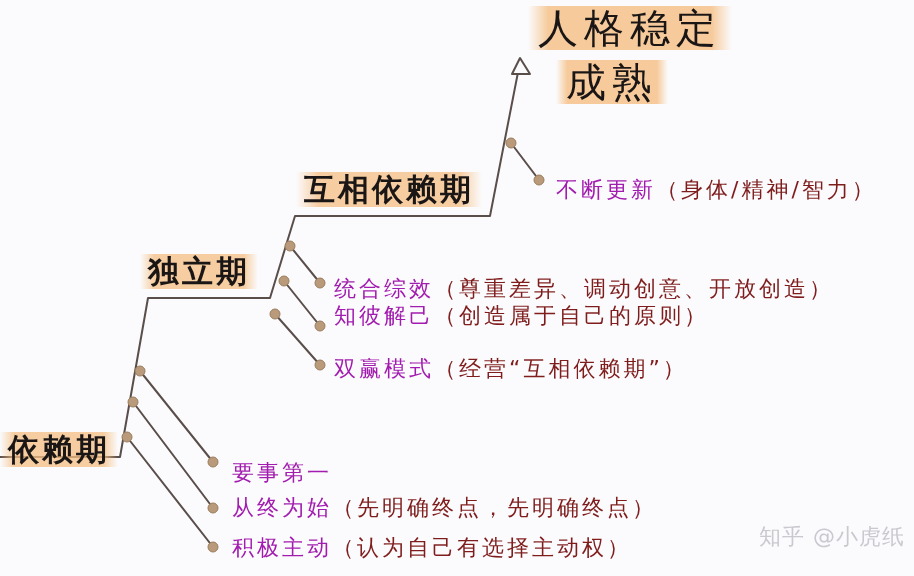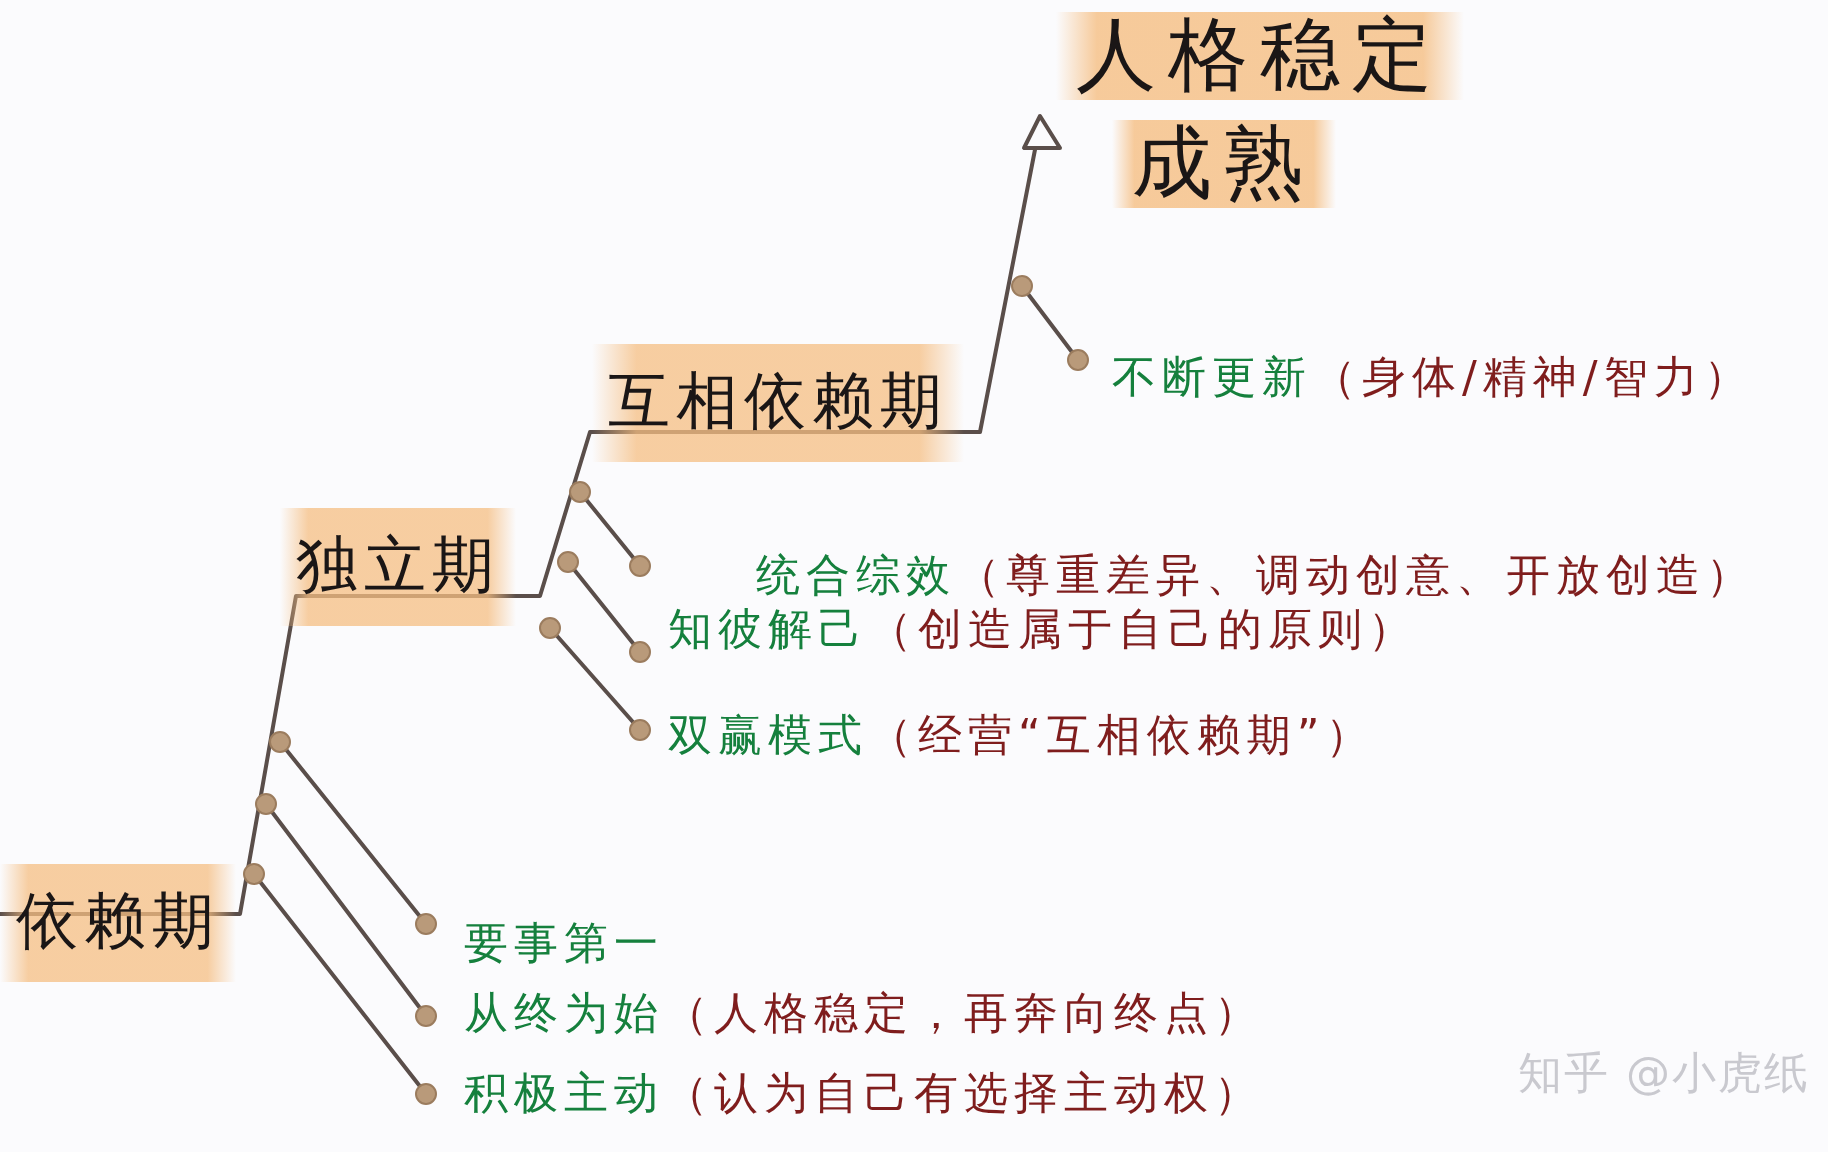--- a/index.html
+++ b/index.html
@@ -1,25 +1,25 @@
 <!DOCTYPE html>
 <html><head>
 <meta charset="utf-8">
 <style>
   html, body { margin:0; padding:0; }
   body { width:914px; height:576px; background:#fbfbfd; position:relative; overflow:hidden;
          font-family:"DejaVu Sans", sans-serif; }
   svg.lines { position:absolute; left:0; top:0; }
   .label { position:absolute; white-space:nowrap; line-height:1; }
-  .stage { color:#1a1616; font-size:31px; letter-spacing:3px; padding:14px 8px;
-           background:linear-gradient(90deg, rgba(245,190,130,0.0) 0%, rgba(245,190,130,0.75) 12%, rgba(245,190,130,0.75) 88%, rgba(245,190,130,0.0) 100%); }
+  .stage { color:#1a1616; font-size:31px; letter-spacing:3px; padding:2px 8px;
+           background:linear-gradient(90deg, rgba(245,190,130,0.0) 0%, rgba(245,190,130,0.75) 12%, rgba(245,190,130,0.75) 88%, rgba(245,190,130,0.0) 100%);font-weight:bold; }
   .goal { color:#1a1616; font-size:40px; letter-spacing:6px; padding:2px 10px;
           background:linear-gradient(90deg, rgba(245,190,130,0.0) 0%, rgba(245,190,130,0.8) 10%, rgba(245,190,130,0.8) 90%, rgba(245,190,130,0.0) 100%); }
   .habit { font-size:22px; letter-spacing:3px; }
-  .habit .name { color:#15803d; }
+  .habit .name { color:#a21caf; }
   .habit .desc { color:#7f1d1d; }
   .watermark { position:absolute; left:727px; top:522px; color:#c9c9cf; font-size:22px; letter-spacing:1px;margin-left:32px; }
 </style>
 </head>
 <body>
 
 <svg class="lines" width="914" height="576" viewBox="0 0 914 576">
   <g stroke="#5a4e4a" stroke-width="2" fill="none" stroke-linecap="round" stroke-linejoin="round">
 
     <polyline points="0,457 120,457 148,298 270,298 295,216 490,216 520,62"></polyline>
@@ -58,26 +58,26 @@
 <div class="label goal" style="left:556px; top:60px;">成熟</div>
 
 <div class="label stage" style="left:0px; top:432px;">依赖期</div>
 <div class="label stage" style="left:140px; top:290px; transform:translateY(-36px);">独立期</div>
 <div class="label stage" style="left:296px; top:172px;">互相依赖期</div>
 
 <div class="label habit" style="left:232px; top:462px;">
   <span class="name">要事第一</span><span class="desc"></span>
 </div>
 <div class="label habit" style="left:232px; top:497px;">
-  <span class="name">从终为始</span><span class="desc">（人格稳定，再奔向终点）</span>
+  <span class="name">从终为始</span><span class="desc">（先明确终点，先明确终点）</span>
 </div>
 <div class="label habit" style="left:232px; top:537px;">
   <span class="name">积极主动</span><span class="desc">（认为自己有选择主动权）</span>
 </div>
-<div class="label habit" style="left:334px; top:278px;margin-left:44px;">
+<div class="label habit" style="left:334px; top:278px;">
   <span class="name">统合综效</span><span class="desc">（尊重差异、调动创意、开放创造）</span>
 </div>
 <div class="label habit" style="left:334px; top:305px;">
   <span class="name">知彼解己</span><span class="desc">（创造属于自己的原则）</span>
 </div>
 <div class="label habit" style="left:334px; top:358px;">
   <span class="name">双赢模式</span><span class="desc">（经营“互相依赖期”）</span>
 </div>
 <div class="label habit" style="left:556px; top:179px;">
   <span class="name">不断更新</span><span class="desc">（身体/精神/智力）</span>

